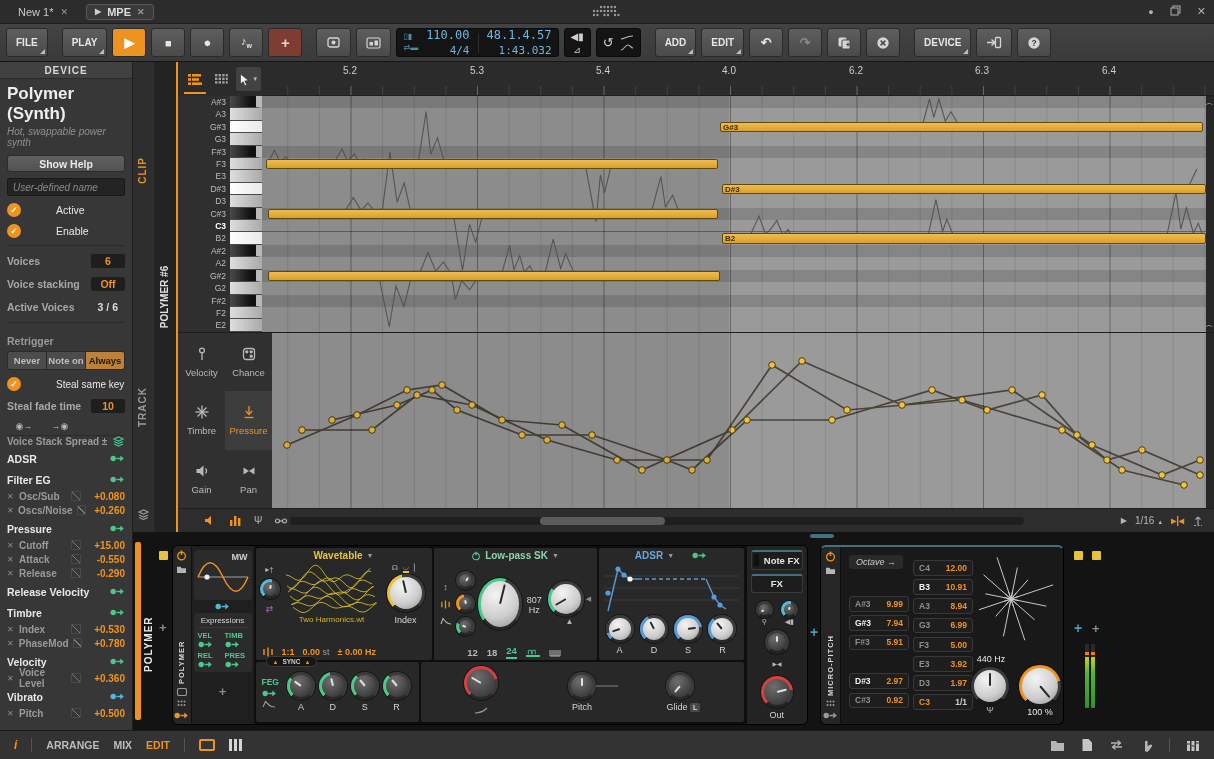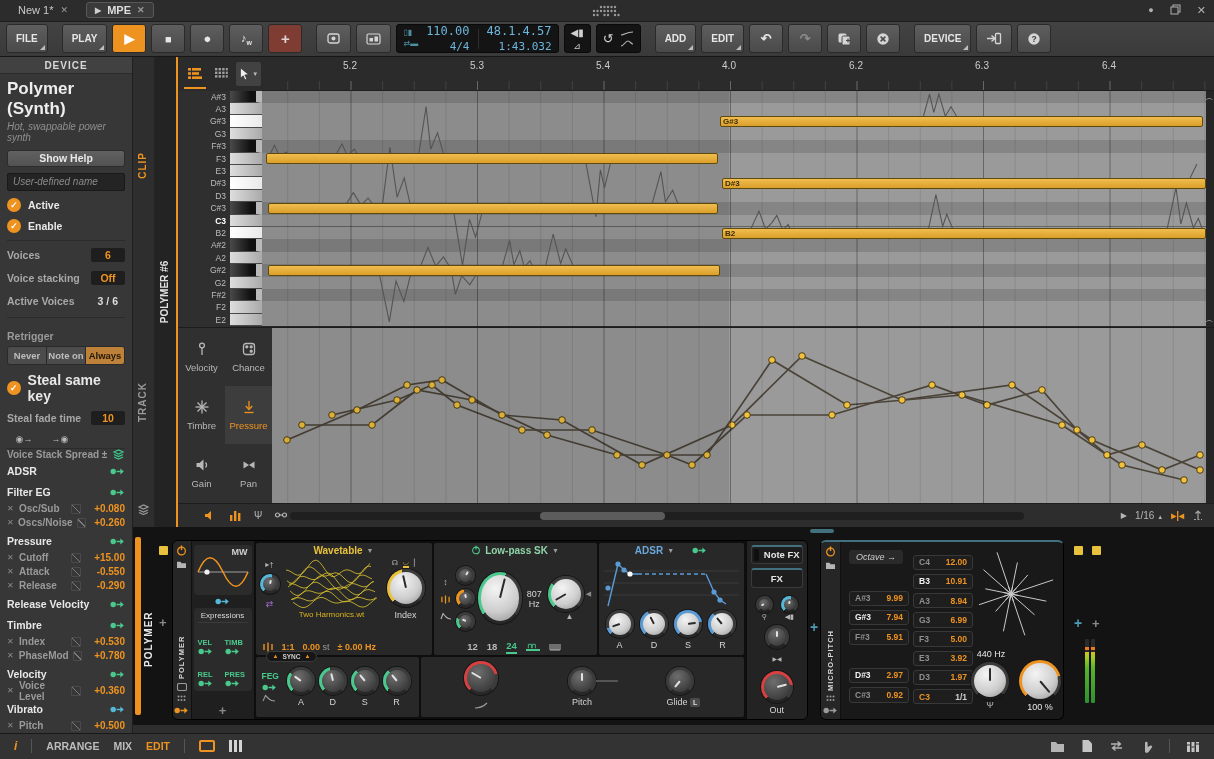--- a/index.html
+++ b/index.html
@@ -40,21 +40,21 @@
   .inspector { width:133px; background:#373737; border-right:1px solid #1f1f1f; font-size:10.5px; color:#bbb; display:flex; flex-direction:column; overflow:hidden; }
   .insp-h { height:17px; background:#414141; border-bottom:1px solid #2a2a2a; color:#d8d8d8; font-weight:bold; font-size:10px; text-align:center; line-height:17px; letter-spacing:1px; }
   .ipad { padding:5px 7px 0 7px; }
   .iname-t { color:#eee; font-weight:bold; font-size:17px; }
   .idesc { color:#8f8f8f; font-style:italic; font-size:10px; margin-top:2px; }
   .ibtn { margin:7px 0 0 0; width:100%; height:17px; background:linear-gradient(#616161,#525252); border:1px solid #2c2c2c; border-radius:3px; color:#e8e8e8; font-weight:bold; font-size:10.5px; }
   .iinput { margin-top:6px; width:100%; height:18px; background:#242424; border:1px solid #191919; border-radius:2px; color:#ddd; font-style:italic; font-size:10px; padding:0 5px; }
   .iinput::placeholder { color:#8a8a8a; }
   .chkrow { display:flex; align-items:center; gap:7px; margin-top:7px; }
   .chk { width:14px; height:14px; border-radius:50%; background:#ee9320; color:#fff; font-size:9px; font-weight:bold; display:flex; align-items:center; justify-content:center; }
-  .chkl { color:#e8e8e8; font-weight:bold; font-size:10.5px; }
+  .chkl { color:#e8e8e8; font-weight:normal; font-size:10.5px;margin-left:28px; }
   .ihr { border-top:1px solid #2b2b2b; margin:7px 0 0 0; }
   .kvrow { display:flex; align-items:center; justify-content:space-between; margin-top:6px; height:17px; }
   .kvl { color:#a8a8a8; font-weight:bold; }
   .kvv { background:#1e1e1e; border-radius:2px; color:#ee9320; font-weight:bold; padding:1px 7px; min-width:34px; text-align:center; }
   .kvv.plain { background:none; color:#ddd; }
   .seg { display:flex; margin-top:4px; border-radius:3px; overflow:hidden; border:1px solid #2a2a2a; }
   .seg > div { flex:1; text-align:center; padding:3px 0; background:#4c4c4c; color:#bdbdbd; font-size:9.5px; font-weight:bold; border-right:1px solid #2a2a2a; }
   .seg > div:last-child { border-right:none; }
   .seg > div.sel { background:#bd813a; color:#241807; }
   .rtabs { display:flex; gap:2px; margin-top:7px; border-bottom:1px solid #2b2b2b; padding-bottom:4px; }
@@ -158,21 +158,21 @@
   .knob::after { content:""; position:absolute; left:calc(50% - 1px); top:50%; width:2px; height:calc(50% - 6px); background:#2a2a2a; transform-origin:1px 0; transform:rotate(var(--rot,0deg)); border-radius:1px; }
   .knob.dark::before { background:radial-gradient(circle at 38% 30%, #6e6e6e, #484848 58%, #2d2d2d); }
   .knob.dark::after { background:#e2e2e2; }
   .klbl { font-size:9px; color:#d5d5d5; text-align:center; margin-top:2px; }
 
   .mwbox { width:58px; height:50px; background:#2b2b2b; border-radius:3px; position:relative; }
   .mwbox .mwl { position:absolute; right:4px; top:2px; color:#cfcfcf; font-size:9px; font-weight:bold; }
   .exprbox { width:58px; background:#2b2b2b; border-radius:3px; padding:3px 4px; }
   .exprbox .et { color:#d8d8d8; font-size:8px; text-align:center; border-bottom:1px solid #3a3a3a; padding-bottom:2px; }
   .exprgrid { display:grid; grid-template-columns:1fr 1fr; gap:2px 4px; margin-top:3px; }
-  .exprcell { display:flex; flex-direction:column; align-items:flex-start;margin-top:12px; }
+  .exprcell { display:flex; flex-direction:column; align-items:flex-start; }
   .exprcell span { color:#49c98c; font-size:7.5px; font-weight:bold; }
 
   .syncpill { position:absolute; background:#161616; border:1px solid #3c3c3c; border-radius:7px; color:#cdcdcd; font-size:6.5px; font-weight:bold; padding:1px 6px; display:flex; gap:4px; align-items:center; z-index:5; }
   .syncpill b { color:#ee9320; font-size:6px; }
 
   .orangetxt { color:#ee9320; font-weight:bold; }
   .slopes { display:flex; gap:9px; justify-content:center; align-items:center; color:#b9b9b9; font-size:9.5px; font-weight:bold; }
   .slopes .sel { color:#49c98c; border-bottom:2px solid #49c98c; padding-bottom:1px; }
   .subnum { display:flex; gap:8px; color:#b9b9b9; font-size:9.5px; font-weight:bold; }
   .subnum .sel { color:#a86fd8; border-bottom:2px solid #a86fd8; }
@@ -385,21 +385,21 @@
           </div>
         <div class="ihr"></div>
         <div style="margin-top:12px;color:#9a9a9a;font-weight:bold">Retrigger</div>
         <div class="seg">
           <div>Never</div>
           <div>Note on</div>
           <div class="sel">Always</div>
         </div>
         <div class="chkrow">
           <span class="chk">✓</span>
-          <span class="chkl" style="font-size:14px">Steal same key</span>
+          <span class="chkl" style="font-size:10px">Steal same key</span>
         </div>
         <div class="kvrow">
             <span class="kvl">Steal fade time</span>
             <span class="kvv">10</span>
           </div>
         <div class="rtabs">
           <span class="rtab">◉→</span>
           <span class="rtab">→◉</span>
         </div>
         <div class="sprd">

